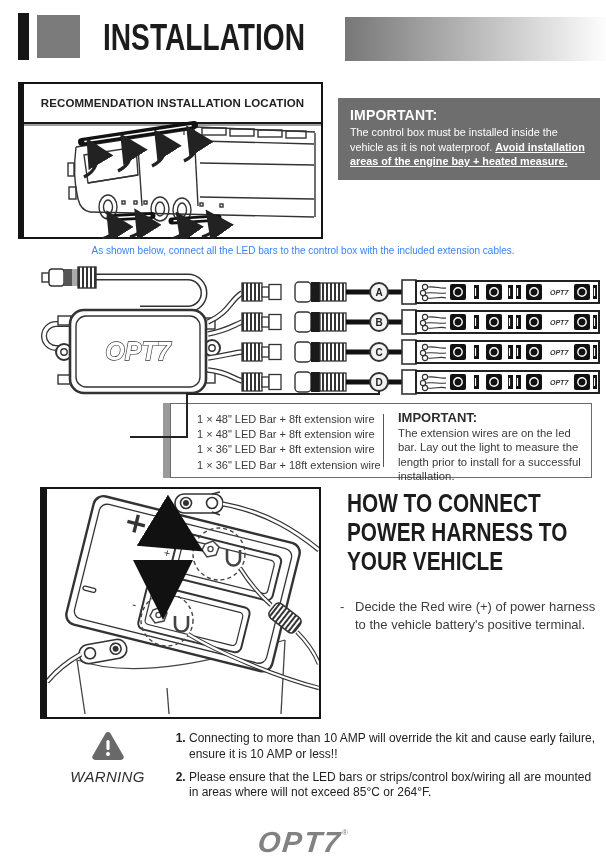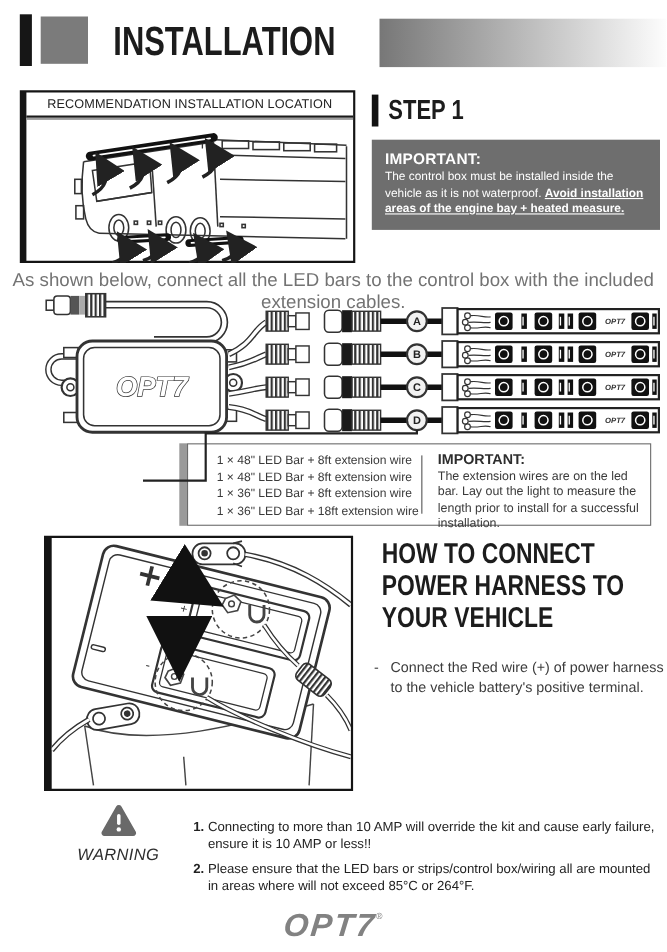--- a/index.html
+++ b/index.html
@@ -11,39 +11,39 @@
   .hdr-blackbar { position:absolute; left:18px; top:13px; width:11px; height:47px; background:#161616; }
   .hdr-graysq  { position:absolute; left:37px; top:15px; width:43px; height:43px; background:#7b7b7b; }
   .hdr-title   { position:absolute; left:103px; top:17px; font-size:37px; font-weight:bold; color:#1c1c1c;
                  letter-spacing:0px; transform:scaleX(0.76); transform-origin:0 0; white-space:nowrap; }
   .hdr-grad    { position:absolute; left:345px; top:17px; width:261px; height:44px;
                  background:linear-gradient(to right,#777777,#fdfdfd); }
 
   
   .reco { position:absolute; left:18px; top:82px; width:305px; height:157px;
           border:2px solid #141414; border-left:6px solid #141414; background:#fff; }
-  .reco-title { height:23px; border-bottom:2px solid #1a1a1a; box-shadow:0 2px 0 #9c9c9c;
+  .reco-title { height:40px; border-bottom:2px solid #1a1a1a; box-shadow:0 2px 0 #9c9c9c;
                 display:flex; align-items:center; justify-content:center;
-                font-size:11.5px; font-weight:400; color:#222; letter-spacing:0.1px; }
+                font-size:11.5px; font-weight:700; color:#222; letter-spacing:0.1px; }
   .reco-fig { position:absolute; left:0; top:27px; width:297px; height:128px; }
 
   
   .step1 { position:absolute; left:338px; top:86px; width:262px; }
   .h-row { display:flex; align-items:stretch; }
   .h-bar { width:6px; background:#111; margin-right:9px; }
   .h-txt { font-size:25px; font-weight:bold; color:#1c1c1c; transform:scaleX(0.8); transform-origin:0 50%; white-space:nowrap; }
   .step1 p { margin-top:9px; font-size:13px; line-height:17px; color:#3c3c3c; }
   .imp-box { margin-top:12px; background:#6e6e6e; color:#fff; padding:9px 12px 11px 12px; width:262px; }
   .imp-label { font-size:14px; font-weight:bold; letter-spacing:0.2px; }
   .imp-body  { margin-top:2px; font-size:10.8px; line-height:14.5px; }
   .imp-ul { font-weight:bold; text-decoration:underline; }
 
   
   .connect-line { position:absolute; left:0; top:245px; width:606px; text-align:center;
-                  font-size:17px; color:#737373; }
+                  font-size:10px; color:#3b82f6; }
 
   
   .parts-accent { position:absolute; left:163px; top:403px; width:7px; height:75px; background:#9a9a9a; }
   .parts-box { position:absolute; left:170px; top:403px; width:422px; height:75px;
                border:1px solid #6b6b6b; background:#fff; display:flex; }
   .parts-left { width:212px; padding:8px 0 0 26px; font-size:11px; line-height:15.2px; color:#3a3a3a; }
   .parts-div  { width:1px; background:#555; margin:10px 0; }
   .parts-right{ flex:1; padding:6px 8px 0 14px; }
   .parts-right .lbl { font-size:13px; font-weight:bold; color:#2d2d2d; }
   .parts-right .txt { font-size:11.3px; line-height:14.4px; color:#3a3a3a; margin-top:1px; }
@@ -62,21 +62,21 @@
   .power-head { font-size:26px; line-height:29px; font-weight:bold; color:#1c1c1c;
                 transform:scaleX(0.8); transform-origin:0 0; white-space:nowrap; }
   .power-bullets { margin-top:22px; }
   .power-bullets .b { position:relative; padding-left:17px; font-size:13px; line-height:17.5px; color:#3c3c3c; }
   .power-bullets .b::before { content:"-"; position:absolute; left:2px; top:0; }
 
   
   .warn-icon { position:absolute; left:60px; top:731px; width:95px; text-align:center; }
   .warn-label { margin-top:3px; font-size:15px; font-weight:normal; font-style:italic; color:#2e2e2e; letter-spacing:0.3px; }
   .warn-list { position:absolute; left:170px; top:731px; width:432px; }
-  .warn-list ol { padding-left:19px;margin-top:13px; }
+  .warn-list ol { padding-left:19px; }
   .warn-list li { font-size:12px; line-height:15.8px; color:#222; margin-bottom:7px; }
   .warn-list li::marker { font-weight:bold; }
 
   
   .footer { position:absolute; left:0; top:826px; width:606px; text-align:center; }
   .brand { display:inline-block; font-size:29px; font-weight:bold; font-style:italic; color:#828282;
            letter-spacing:2px; transform:skewX(-6deg); }
   .brand-mark { font-size:8px; vertical-align:top; color:#828282; position:relative; top:2px; }
 
   svg text { font-family:"Liberation Sans", sans-serif; }
@@ -151,24 +151,20 @@
         <path d="M160,50 C172,44 176,36 169,25" marker-end="url(#ah)"></path>
         <path d="M78,128 C90,124 94,118 89,110" marker-end="url(#ah)"></path>
         <path d="M106,126 C118,122 122,116 117,108" marker-end="url(#ah)"></path>
         <path d="M148,128 C160,124 164,118 159,111" marker-end="url(#ah)"></path>
         <path d="M178,126 C190,122 194,116 189,109" marker-end="url(#ah)"></path>
       </g>
     </svg>
   </div>
 
   <div class="step1">
-    <div class="h-row">
-      <div class="h-bar"></div>
-      <div class="h-txt">STEP 1</div>
-    </div>
     <div class="imp-box">
       <div class="imp-label">IMPORTANT:</div>
       <div class="imp-body"><span>The control box must be installed inside the vehicle as it is not waterproof. </span><span class="imp-ul">Avoid installation areas of the engine bay + heated measure.</span></div>
     </div>
   </div>
 
   <div class="connect-line">As shown below, connect all the LED bars to the control box with the included extension cables.</div>
 
   <div class="parts-accent"></div>
   <div class="parts-box">
@@ -365,21 +361,21 @@
   <div class="power">
     <div class="h-row">
       <div class="h-bar"></div>
       <div>
         <div class="power-head">HOW TO CONNECT</div>
         <div class="power-head">POWER HARNESS TO</div>
         <div class="power-head">YOUR VEHICLE</div>
       </div>
     </div>
     <div class="power-bullets">
-      <div class="b">Connect the Red wire (+) of power harness to the vehicle battery's positive terminal.</div>
+      <div class="b">Decide the Red wire (+) of power harness to the vehicle battery's positive terminal.</div>
     </div>
   </div>
 
   <div class="warn-icon">
     <svg width="34" height="30" viewBox="0 0 34 30">
       <path d="M14.6,2.2 a2.9,2.9 0 0 1 4.8,0 L32.2,24.6 a2.8,2.8 0 0 1 -2.4,4.4 H4.2 a2.8,2.8 0 0 1 -2.4,-4.4 z" fill="#696969"></path>
       <rect x="15.4" y="9" width="3.2" height="10" rx="1.6" fill="#fff"></rect>
       <circle cx="17" cy="23" r="2" fill="#fff"></circle>
     </svg>
     <div class="warn-label">WARNING</div>

